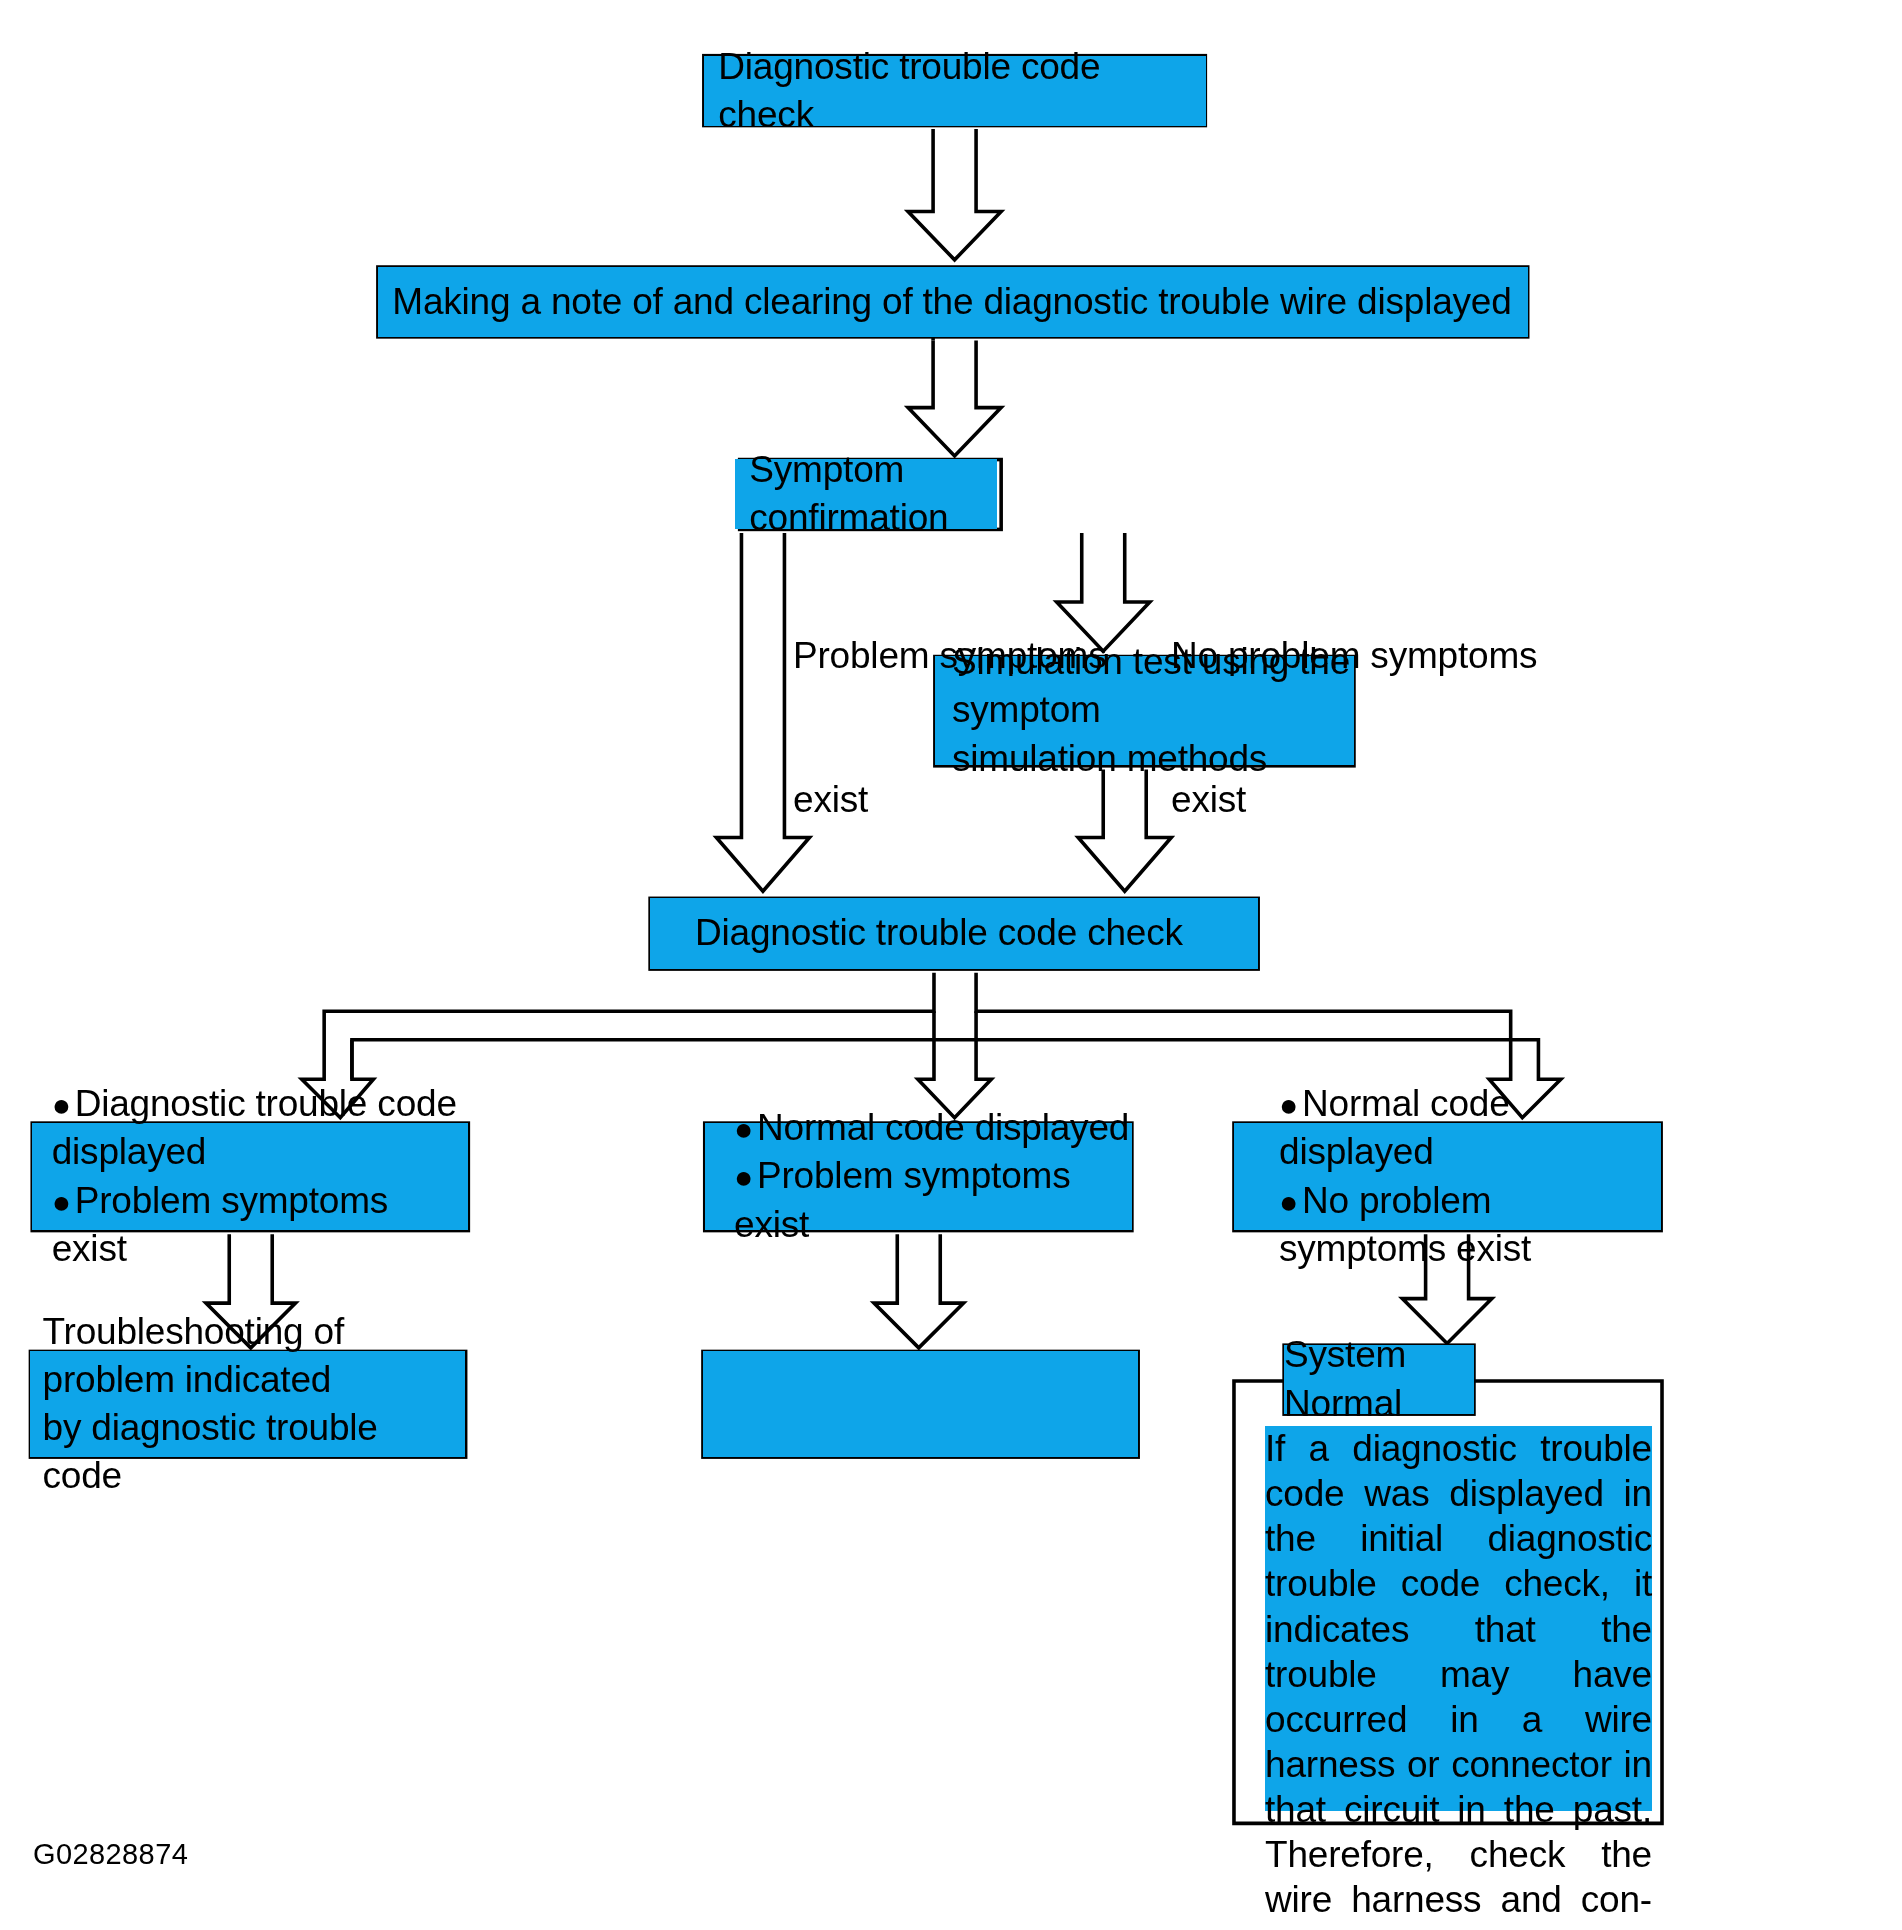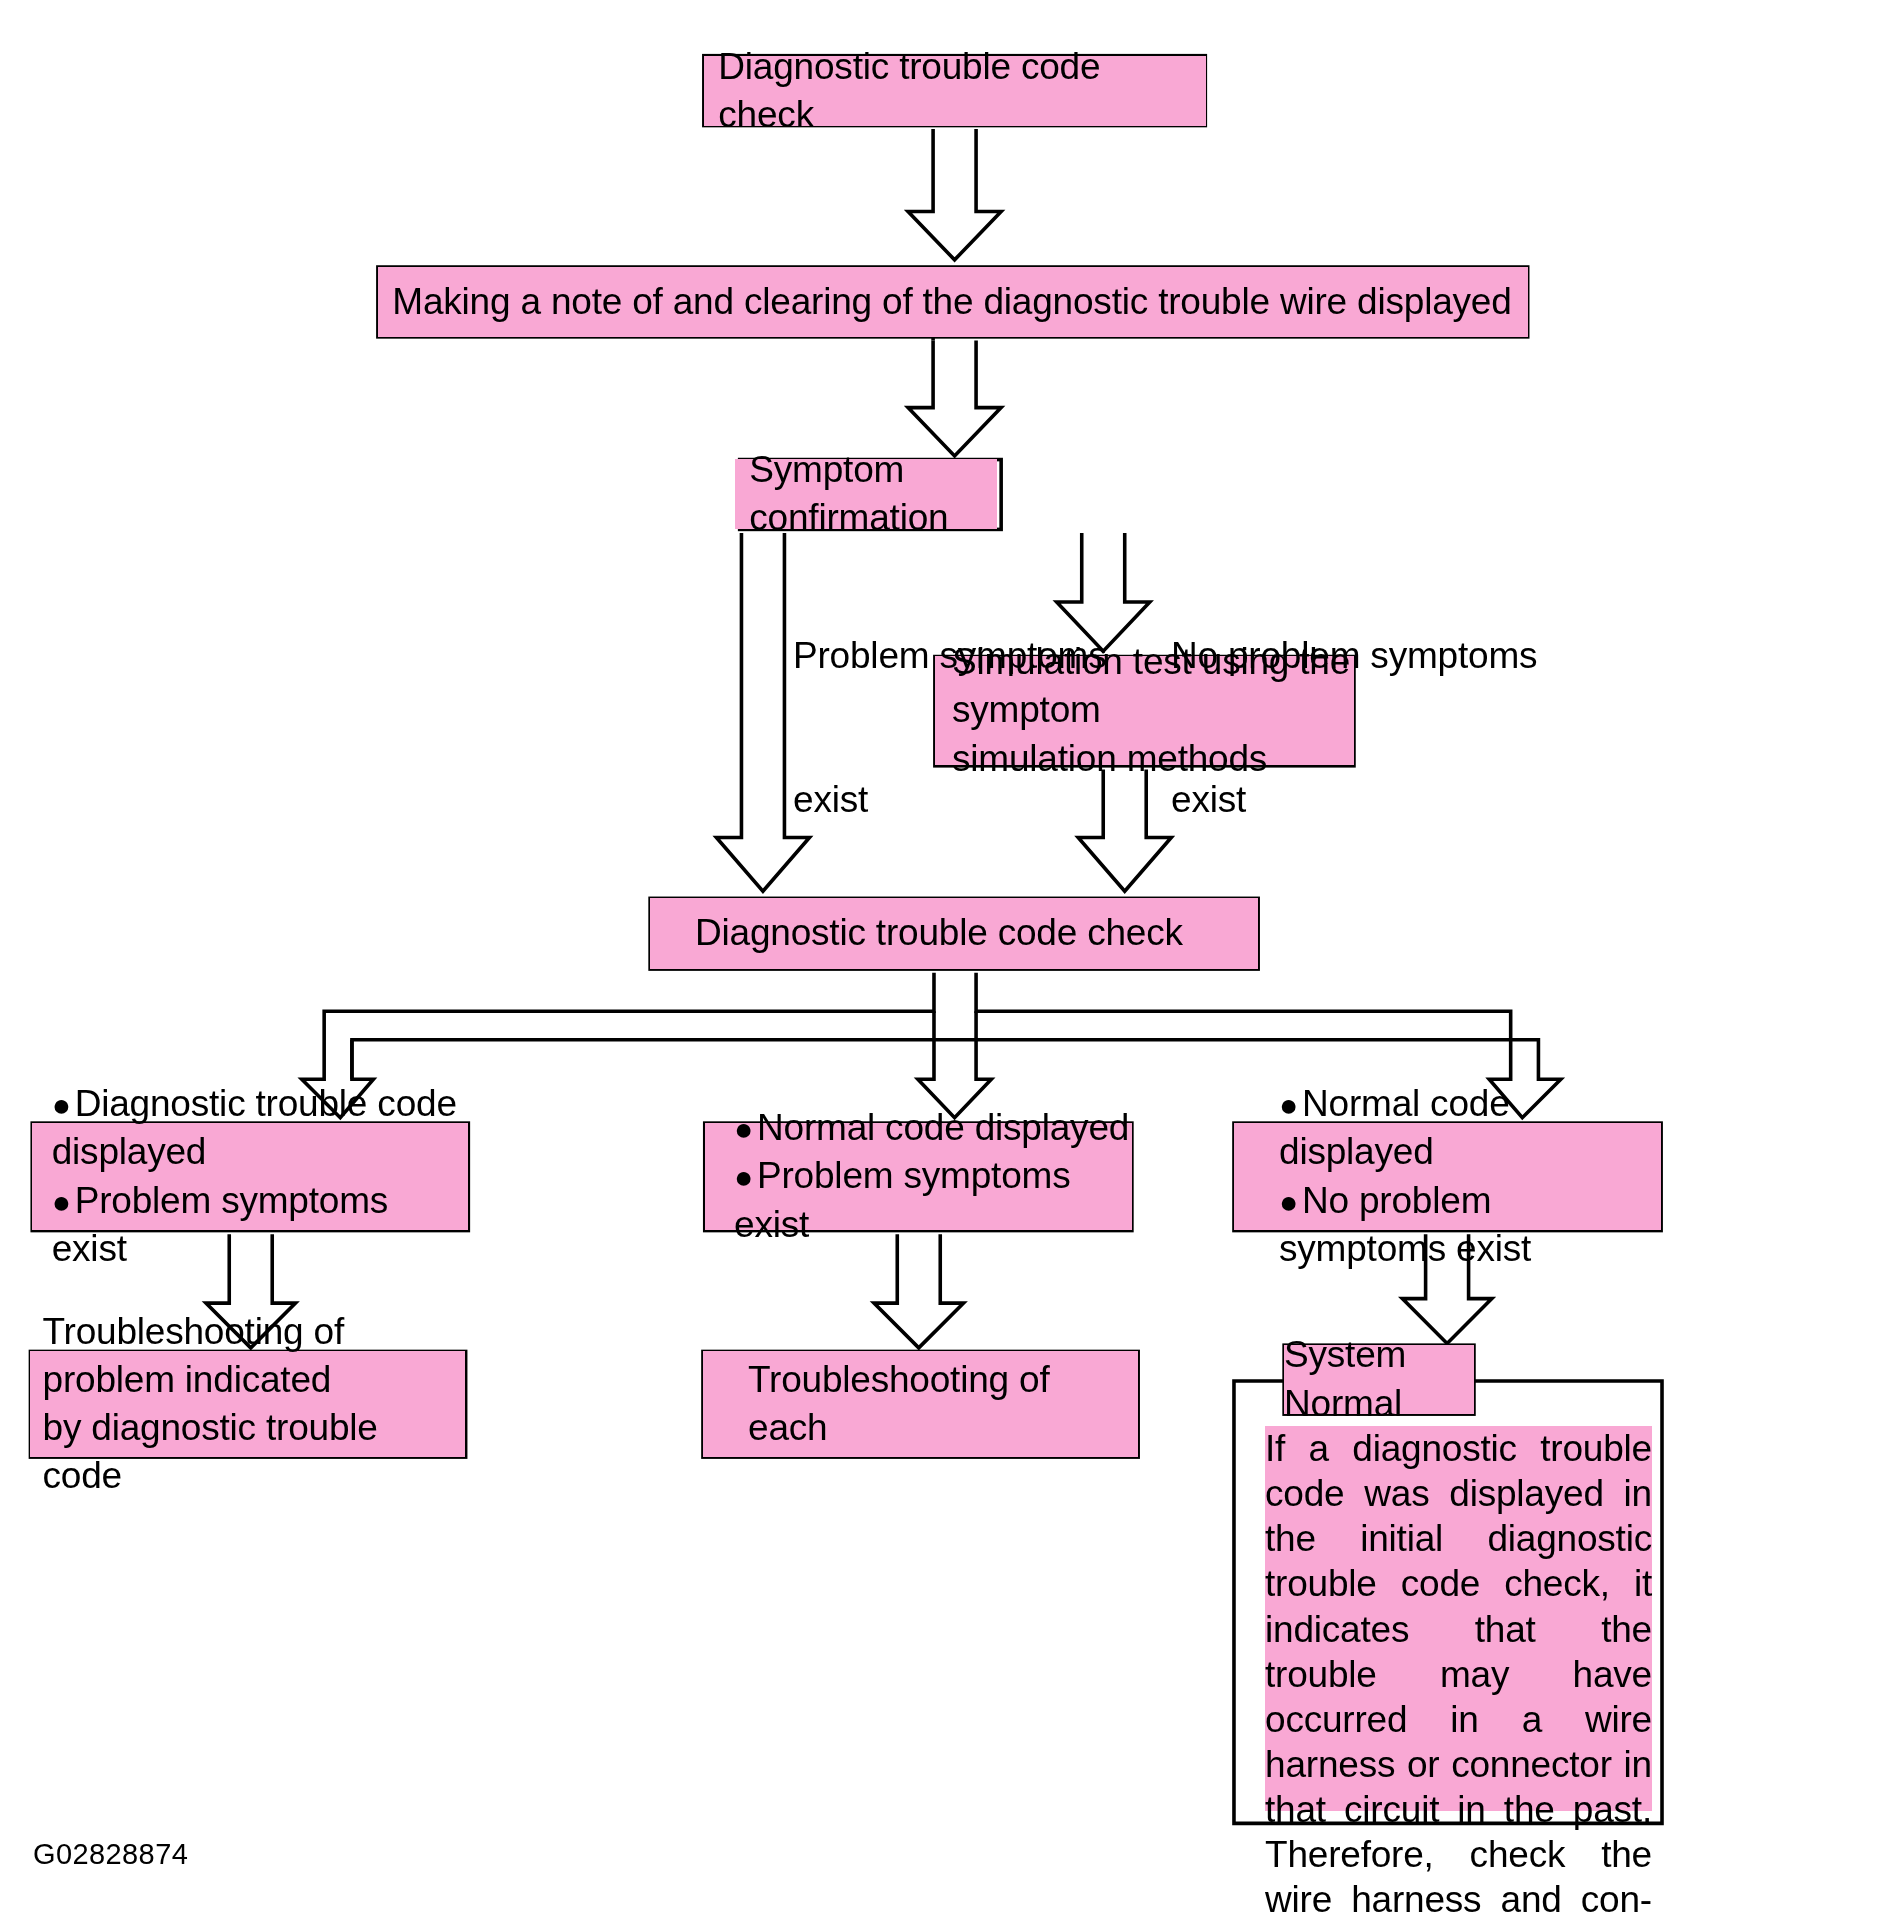--- a/index.html
+++ b/index.html
@@ -19,21 +19,21 @@
     position: absolute;
     left: 0;
     top: 0;
     width: 1902px;
     height: 1931px;
   }
   .node-box {
     position: absolute;
     box-sizing: border-box;
     border: 2.7px solid #000;
-    background: #f9a8d4;
+    background: #0ea5e9;
     font-size: 37px;
     line-height: 1.30;
     letter-spacing: -0.2px;
     white-space: pre-wrap;
   }
   .free-label {
     position: absolute;
     font-size: 37px;
     line-height: 1.30;
     letter-spacing: -0.2px;
@@ -154,21 +154,20 @@
   <span class="bullet-line"><span class="dot">●</span><span>Normal code displayed</span></span>
   <span class="bullet-line"><span class="dot">●</span><span>No problem symptoms exist</span></span>
 </div>
 
 <div class="node-box" style="left:30px; top:1351px; width:435px; height:106px; border:none; display:flex; flex-direction:column; justify-content:center; padding-left:12.5px;">
   <span>Troubleshooting of problem indicated</span>
   <span>by diagnostic trouble code</span>
 </div>
 
 <div class="node-box" style="left:703px; top:1351px; width:435px; height:106px; border:none; display:flex; flex-direction:column; justify-content:center; padding-left:45px;">
-  <span>Troubleshooting of each</span>
 </div>
 
 <div class="node-box" style="left:1284px; top:1345px; width:190px; height:69px; border:none; display:flex; align-items:center; justify-content:center;">
   <span>System Normal</span>
 </div>
 
 <div class="node-box justified" style="left:1265px; top:1426px; width:387px; height:385px; border:none; font-size:37px; line-height:1.22; white-space:normal; hyphens:none;">
   <span>If a diagnostic trouble code was displayed in the initial diagnostic trouble code check, it indicates that the trouble may have occurred in a wire harness or connector in that circuit in the past. Therefore, check the wire harness and con-nectors.</span>
 </div>
 

